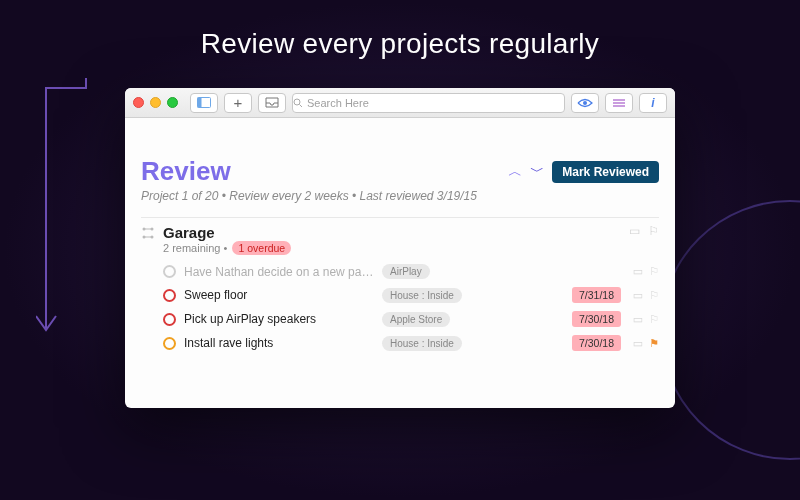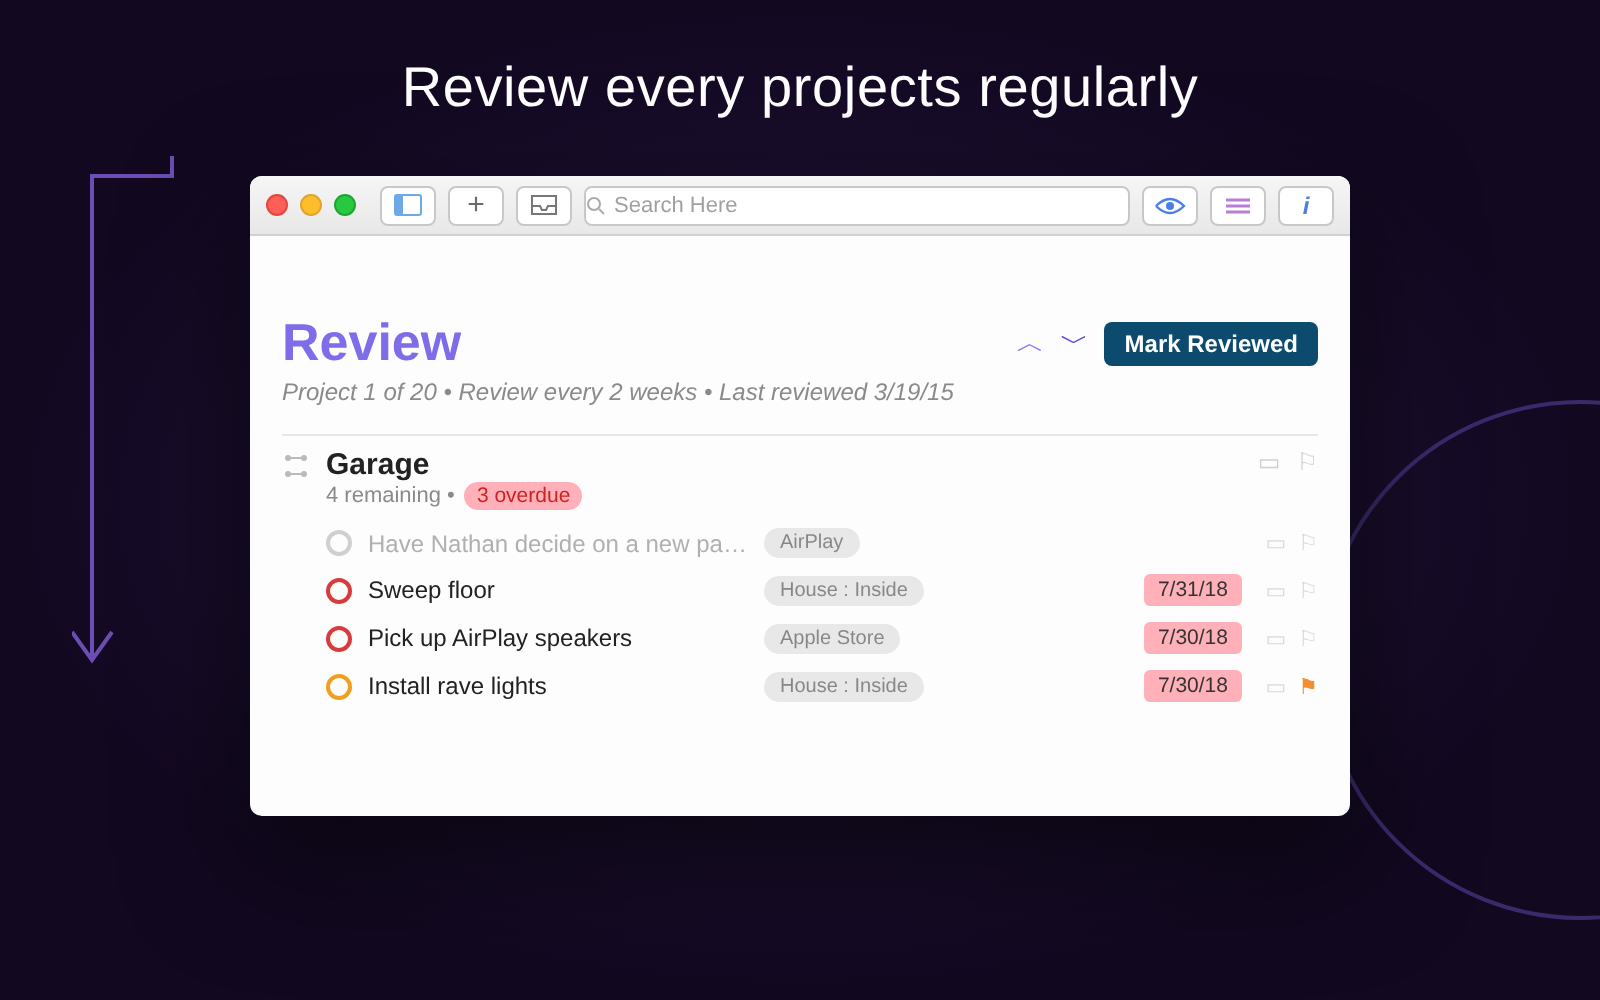--- a/index.html
+++ b/index.html
@@ -182,22 +182,22 @@
               <circle cx="11" cy="3" r="1.5" fill="#bbb"></circle>
               <circle cx="3" cy="11" r="1.5" fill="#bbb"></circle>
               <circle cx="11" cy="11" r="1.5" fill="#bbb"></circle>
               <line x1="3" y1="3" x2="11" y2="3" stroke="#bbb"></line>
               <line x1="3" y1="11" x2="11" y2="11" stroke="#bbb"></line>
             </svg>
         </div>
         <div>
           <div class="proj-name">Garage</div>
           <div class="proj-sub">
-            <span>4 remaining •</span>
-            <span class="overdue-pill">3 overdue</span>
+            <span>2 remaining •</span>
+            <span class="overdue-pill">1 overdue</span>
           </div>
         </div>
         <div class="proj-icons">
           <span>▭</span>
           <span>⚐</span>
         </div>
       </div>
 
       <div class="tasks" id="tasks">
           <div class="task">

